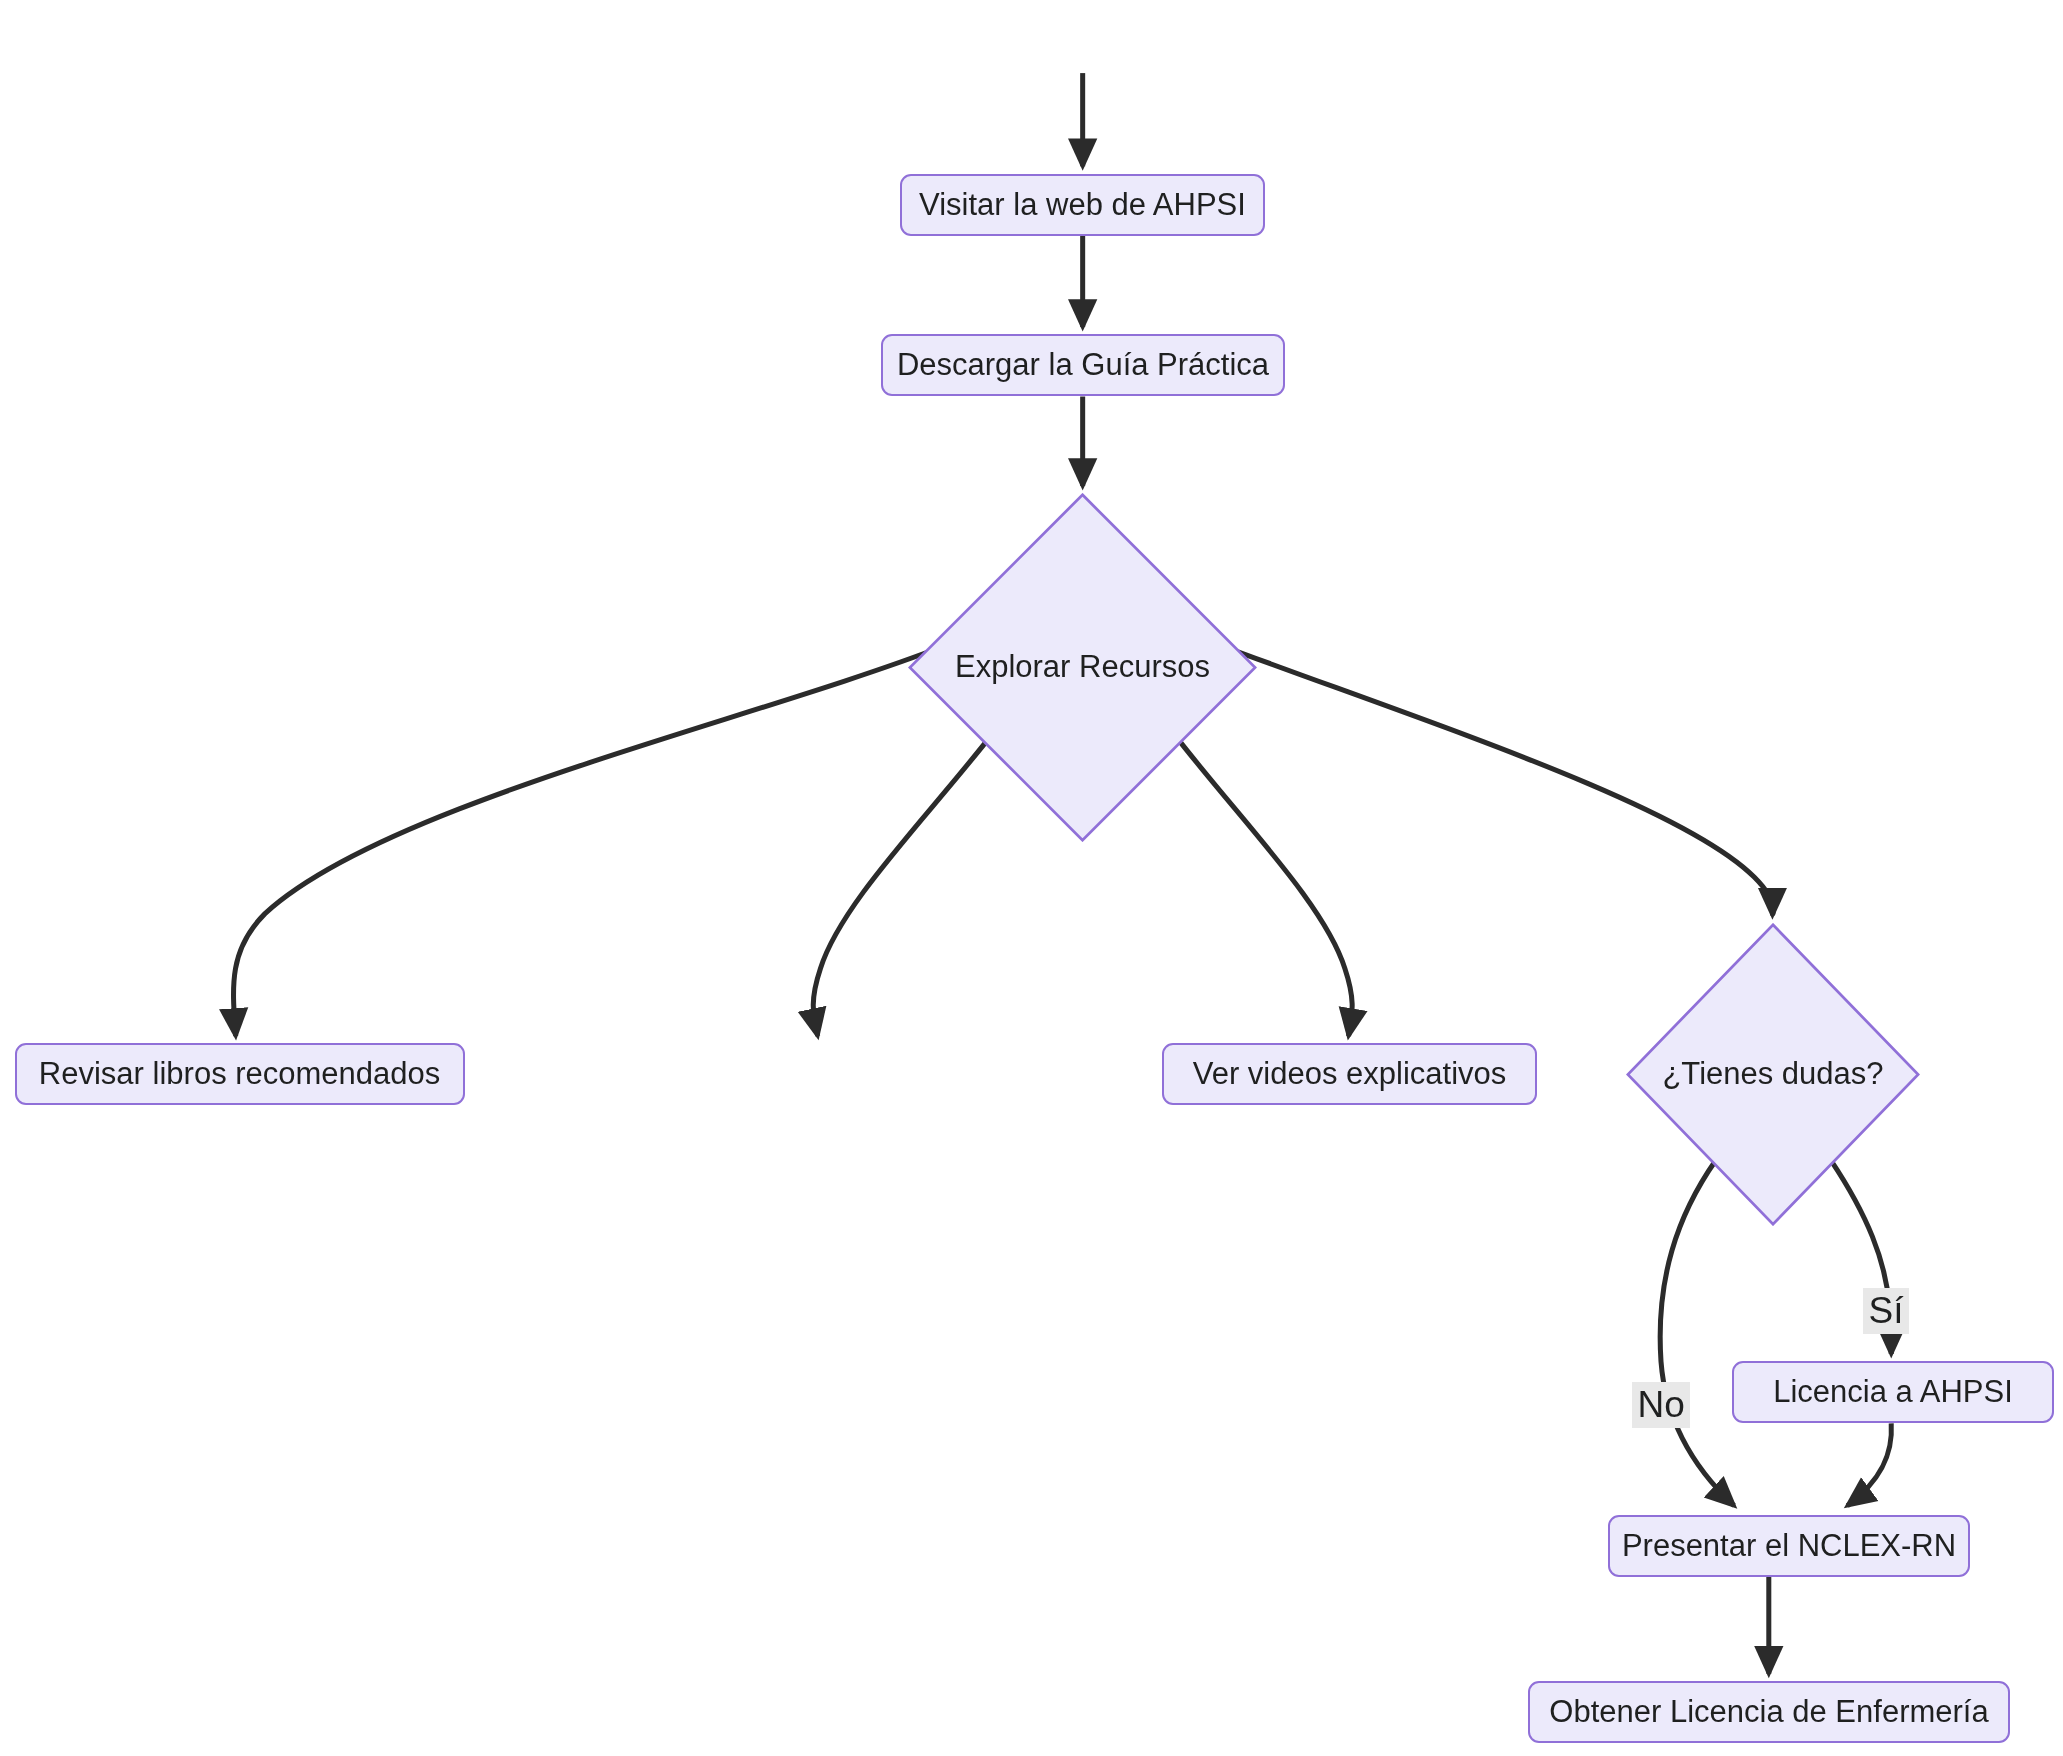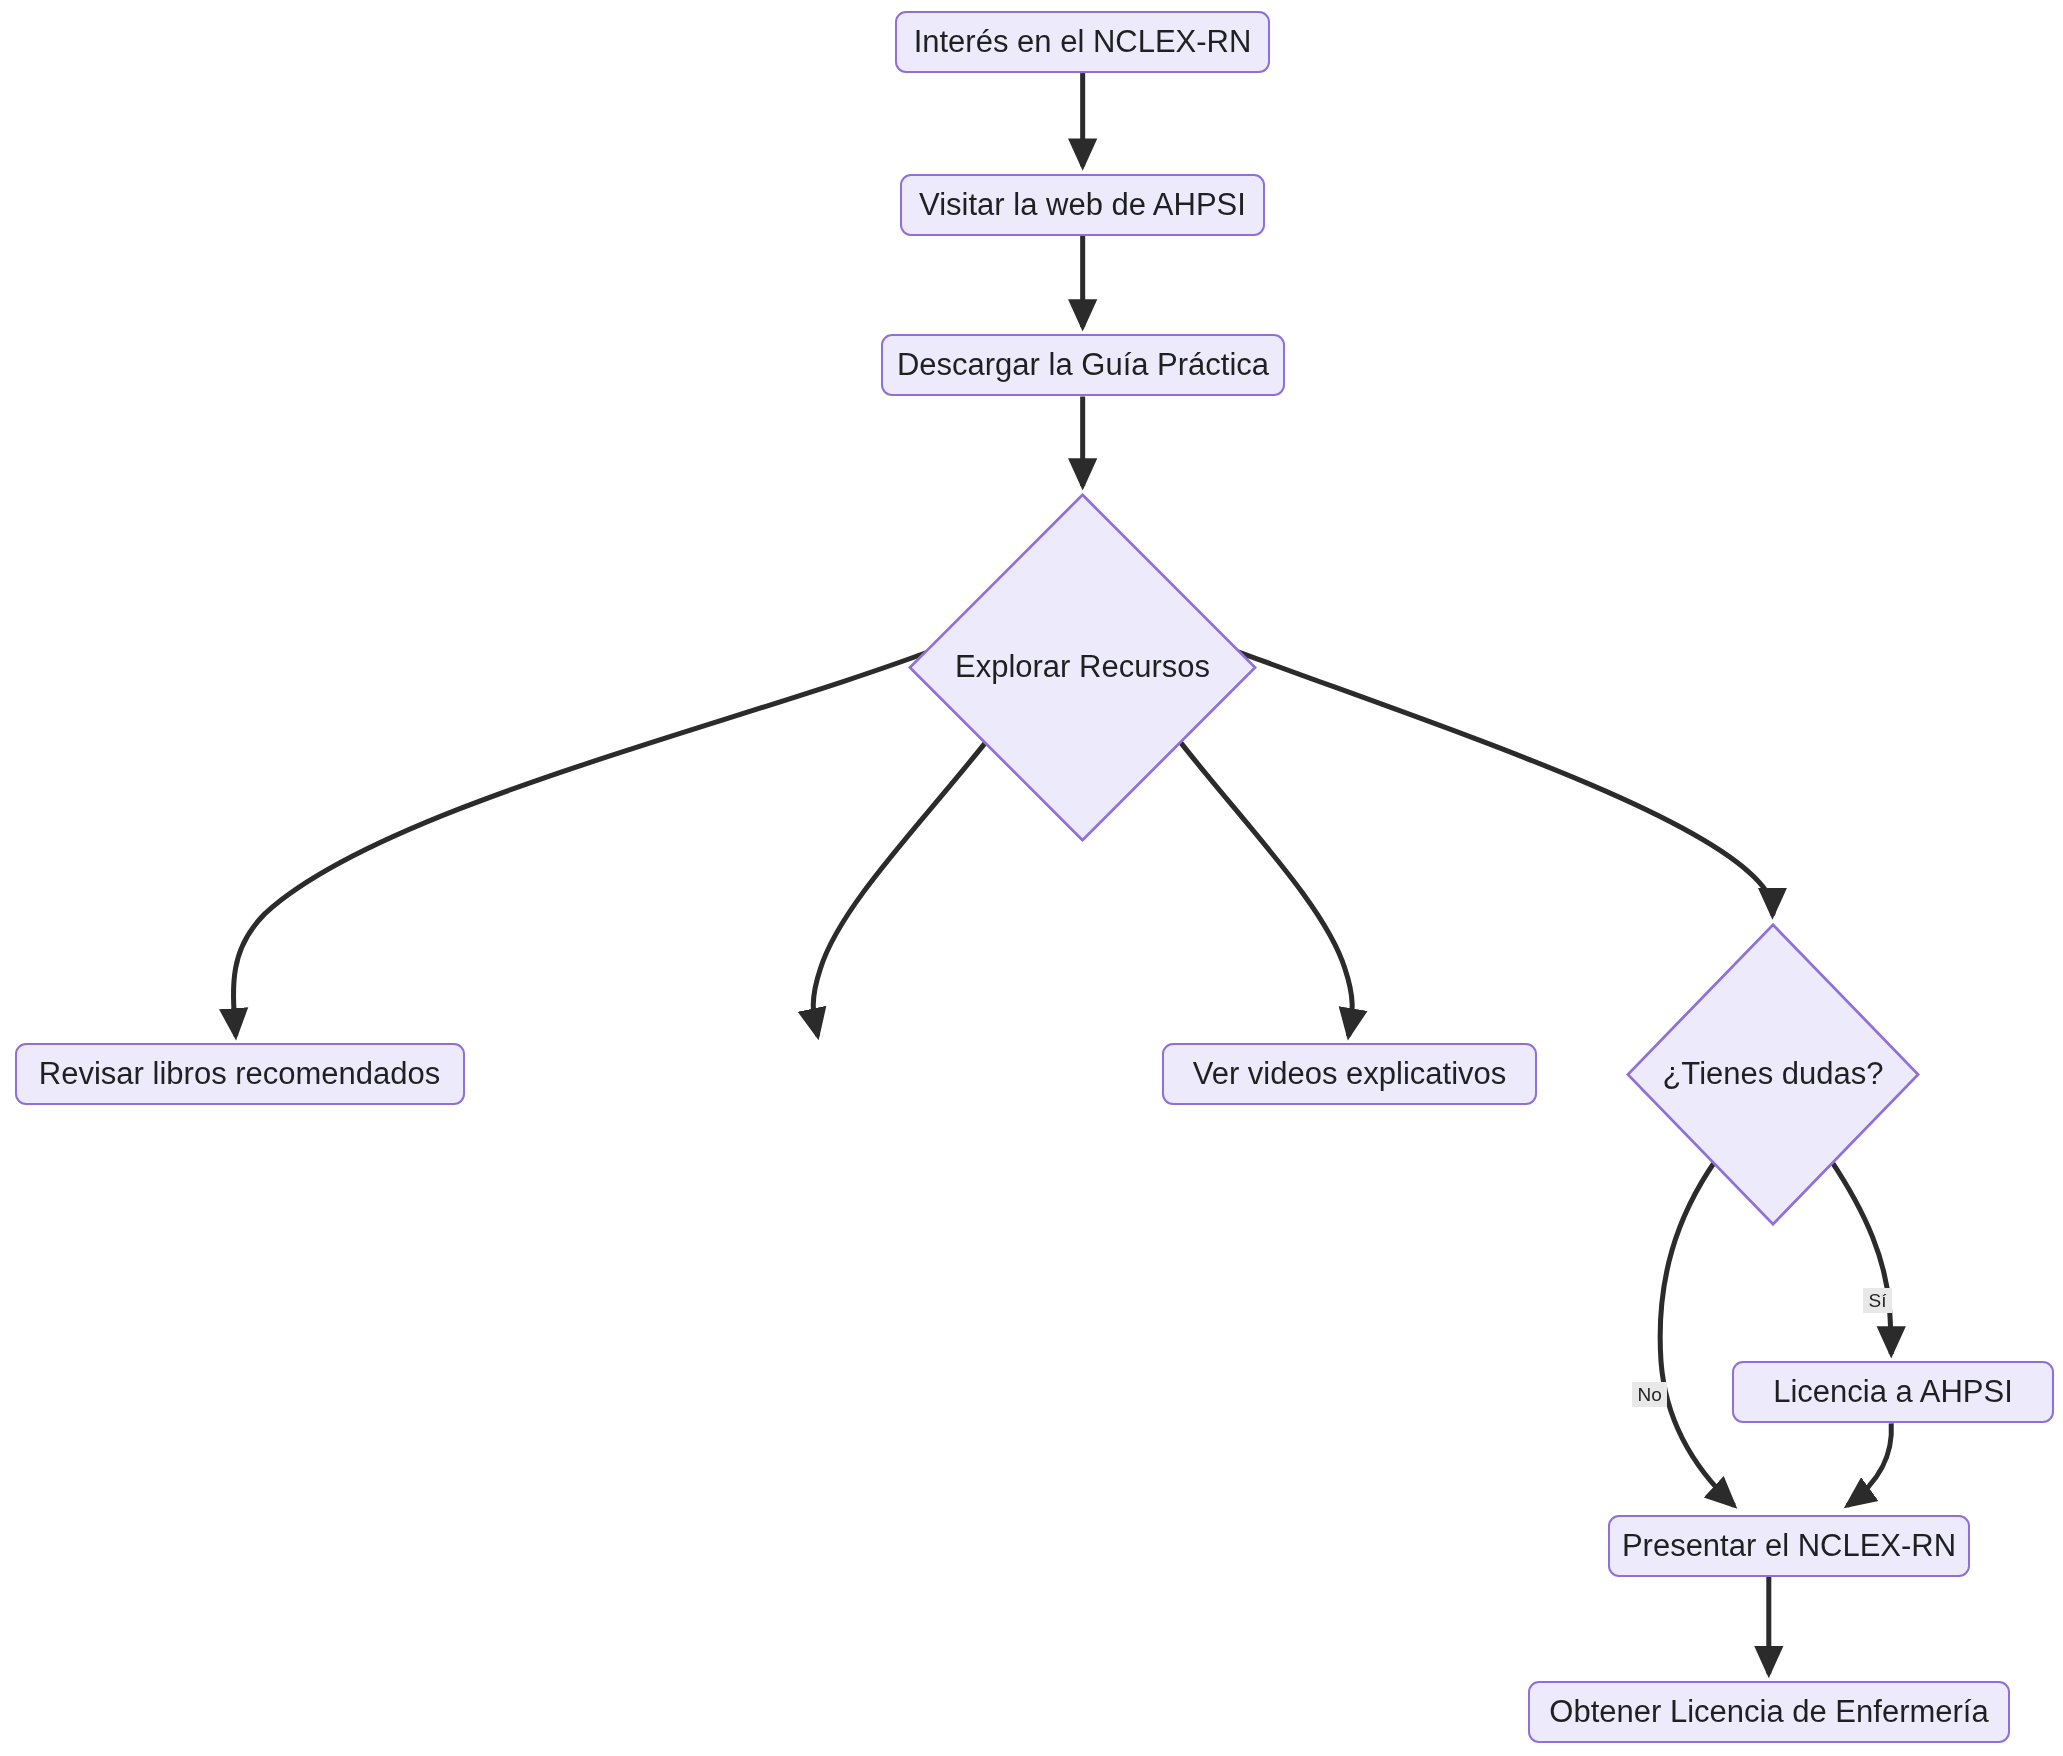--- a/index.html
+++ b/index.html
@@ -54,21 +54,21 @@
     height: 100%;
   }
   .decision .dia-label {
     position: relative;
     z-index: 2;
   }
   .edge-label {
     position: absolute;
     background: #e8e8e8;
     color: #1f2020;
-    font-size: 19px;
+    font-size: 37px;
     line-height: 1.15;
     padding: 1.8px 5.5px;
     box-sizing: border-box;
     white-space: nowrap;
     text-align: center;
   }
 </style>
 </head>
 <body>
 
@@ -88,23 +88,20 @@
       <path d="M 1084,806 C 1010,900 920,990 898,1060 C 886,1096 890,1110 895,1134"></path>
       <path d="M 1287,806 C 1360,900 1450,990 1472,1060 C 1484,1096 1480,1110 1476,1134"></path>
       <path d="M 1335,706 C 1560,790 1840,880 1920,960 C 1948,988 1940,1000 1940,1002"></path>
       <path d="M 2004,1270 C 2044,1330 2064,1380 2068,1430 C 2070,1460 2070,1472 2070,1482"></path>
       <path d="M 1878,1270 C 1836,1330 1812,1400 1818,1490 C 1824,1570 1868,1620 1898,1648"></path>
       <path d="M 2070,1558 C 2072,1590 2060,1620 2022,1648"></path>
       <path d="M 1936,1726 L 1936,1832"></path>
     </g>
   </svg>
 
-  <div class="node process" style="left:895px; top:11px; width:375px; height:62px;">
-    <span>Interés en el NCLEX-RN</span>
-  </div>
 
   <div class="node process" style="left:900px; top:174px; width:365px; height:62px;">
     <span>Visitar la web de AHPSI</span>
   </div>
 
   <div class="node process" style="left:881px; top:334px; width:404px; height:62px;">
     <span>Descargar la Guía Práctica</span>
   </div>
 
   <div class="node decision" style="left:908px; top:493px; width:349px; height:349px;">

